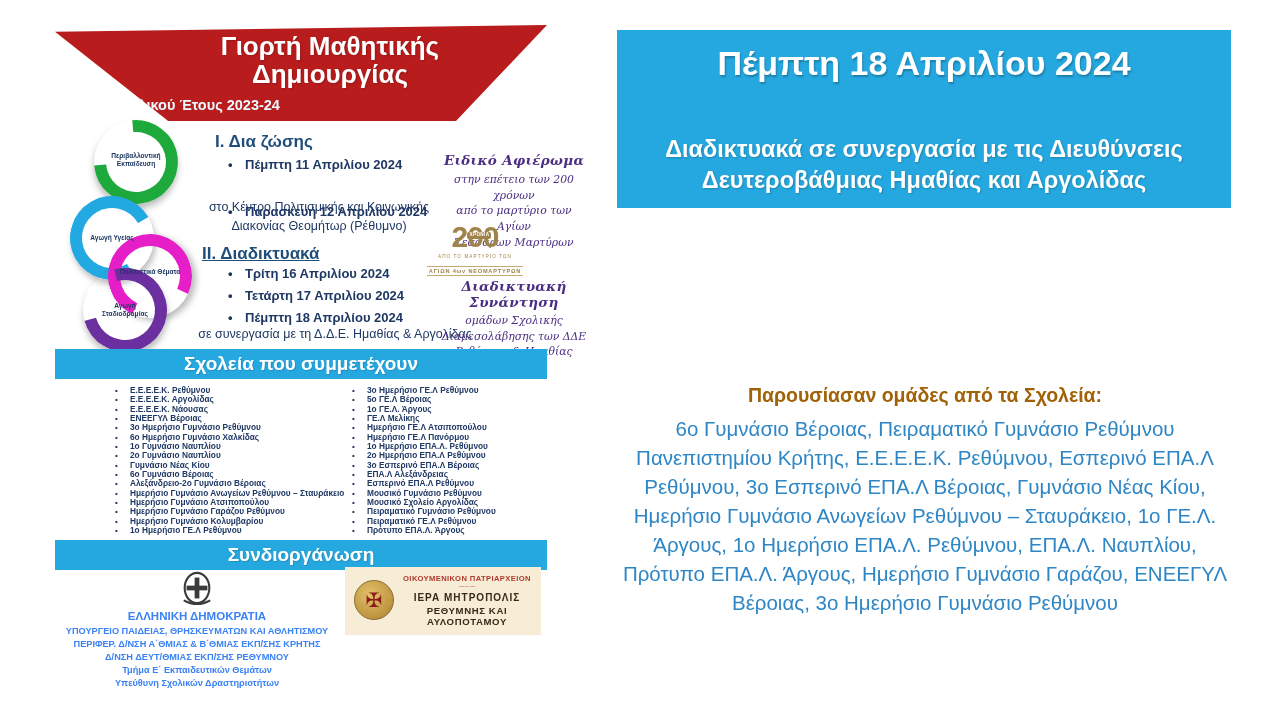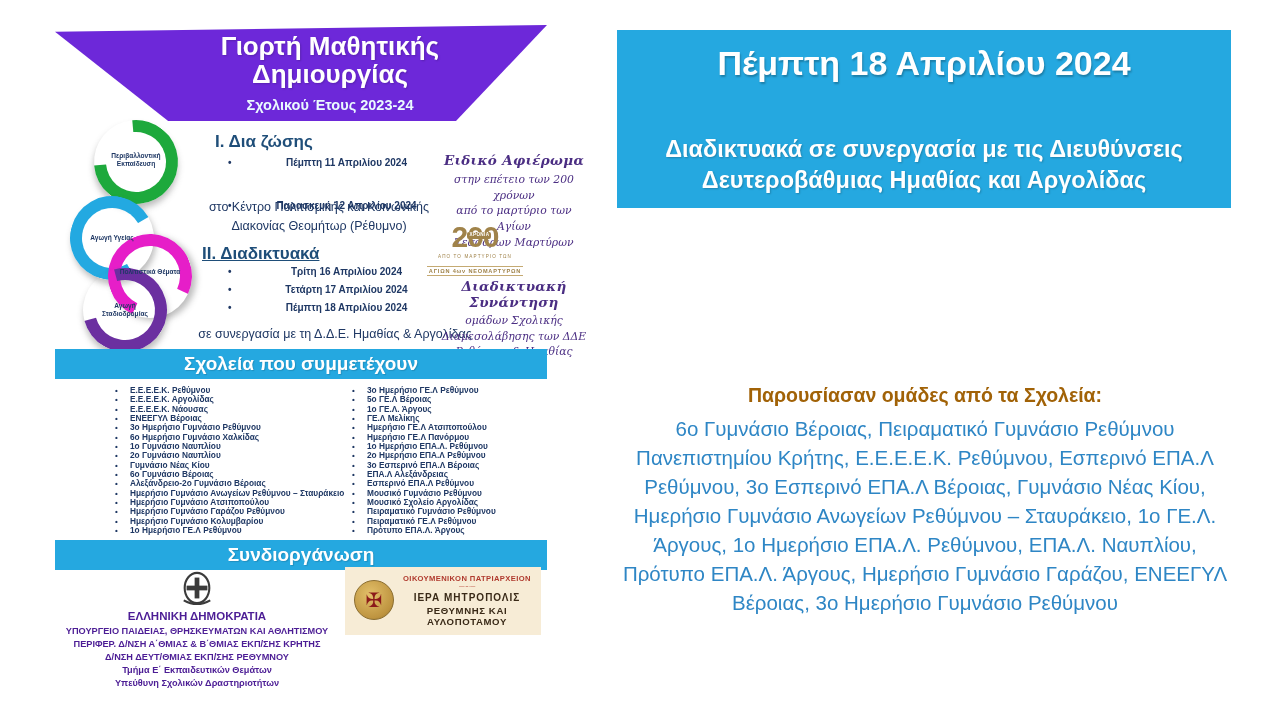--- a/index.html
+++ b/index.html
@@ -2,42 +2,42 @@
 <html><head>
 <meta charset="utf-8">
 <style>
   * { margin:0; padding:0; box-sizing:border-box; }
   html,body { width:1280px; height:720px; background:#ffffff; overflow:hidden;
               font-family:"Liberation Sans","DejaVu Sans",sans-serif; }
   .abs { position:absolute; }
   #canvas { position:relative; width:1280px; height:720px; background:#fff; }
 
   
-  .top-banner { left:55px; top:25px; width:492px; height:96px; background:#6d28d9;
+  .top-banner { left:55px; top:25px; width:492px; height:96px; background:#b91c1c;
     clip-path:polygon(0% 7%, 100% 0%, 81.5% 100%, 23% 100%);
-    display:flex; flex-direction:column; align-items:center; justify-content:flex-start;
+    display:flex; flex-direction:column; justify-content:flex-start;
     padding-top:7px; padding-left:58px; }
   .top-banner .t1 { color:#fff; font-weight:bold; font-size:26px; line-height:1.08;
     text-shadow:1px 1px 2px rgba(0,0,0,.18); text-align:center; }
   .top-banner .t2 { color:#fff; font-weight:bold; font-size:26px; line-height:1.08;
     text-shadow:1px 1px 2px rgba(0,0,0,.18); text-align:center; }
   .top-banner .sub { color:#eafaff; font-weight:600; font-size:14.5px; margin-top:9px; }
 
   
   .rings { left:55px; top:110px; width:160px; height:245px; }
   .ring { position:absolute; width:84px; height:84px; border-radius:50%;
     border:12px solid; box-shadow:3px 4px 6px rgba(90,90,90,.40); }
   .ring-label { position:absolute; width:66px; text-align:center; font-size:6.6px;
     font-weight:bold; color:#1F3864; line-height:1.2; }
 
   
   .sec-head { font-weight:bold; font-size:17px; color:#1F4E79; }
   ul.dates { list-style:none; }
   ul.dates li { position:relative; padding-left:17px; font-weight:bold;
-    font-size:10px; color:#1F3864;text-align:center; }
+    font-size:13px; color:#1F3864; }
   ul.dates li::before { content:"•"; position:absolute; left:0; top:0; color:#1F3864; }
   .venue, .collab { font-size:12.5px; color:#1F3864; text-align:center; line-height:1.5; }
   .bold { font-weight:normal; }
 
   
   .script { font-family:"DejaVu Serif","Liberation Serif",serif; font-style:italic;
     color:#4B2E83; text-align:center;margin-left:40px; }
   .script .s-title { font-weight:bold; font-size:13.5px; letter-spacing:.3px; }
   .script .s-line { font-size:10.8px; line-height:1.45; }
 
@@ -58,21 +58,21 @@
     font-weight:bold; font-size:19px; display:flex; align-items:center;
     justify-content:center; text-shadow:1px 1px 1px rgba(0,0,0,.15); }
 
   
   ul.schools { list-style:none; }
   ul.schools li { position:relative; padding-left:17px; font-size:8.3px; font-weight:600;
     color:#1F3864; line-height:9.35px; }
   ul.schools li::before { content:"•"; position:absolute; left:2px; top:0; font-size:8px; }
 
   
-  .ministry { left:58px; top:570px; width:278px; text-align:center; color:#4c1d95; }
+  .ministry { left:58px; top:570px; width:278px; text-align:center; color:#3b82f6; }
   .ministry .emblem { display:block; margin:0 auto 4px auto; }
   .ministry .m0 { font-weight:bold; font-size:11.5px; margin-bottom:3px; }
   .ministry .m-line { font-weight:bold; font-size:9.2px; line-height:13px; }
 
   
   .metropolis { left:345px; top:567px; width:196px; height:68px; background:#F7ECD6; }
   .seal { position:absolute; left:9px; top:13px; width:40px; height:40px; border-radius:50%;
     background:radial-gradient(circle at 40% 35%, #E3C06A, #BE9440 70%, #8F6D28);
     border:1.5px solid #8a6d2f; display:flex; align-items:center; justify-content:center;
     color:#8B1A1A; font-size:20px; }

